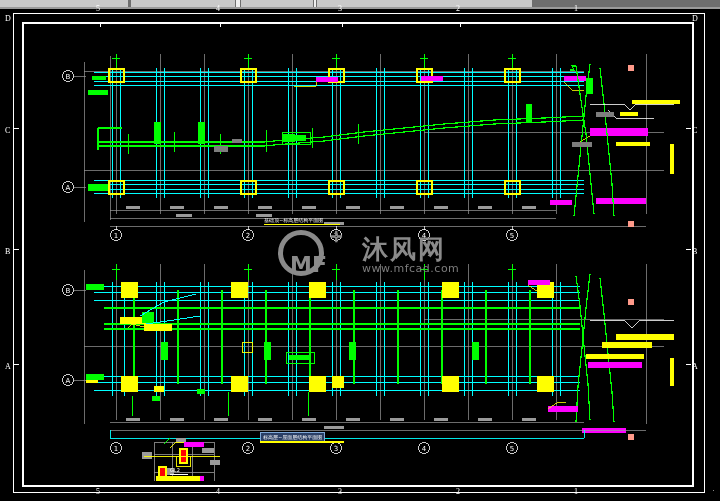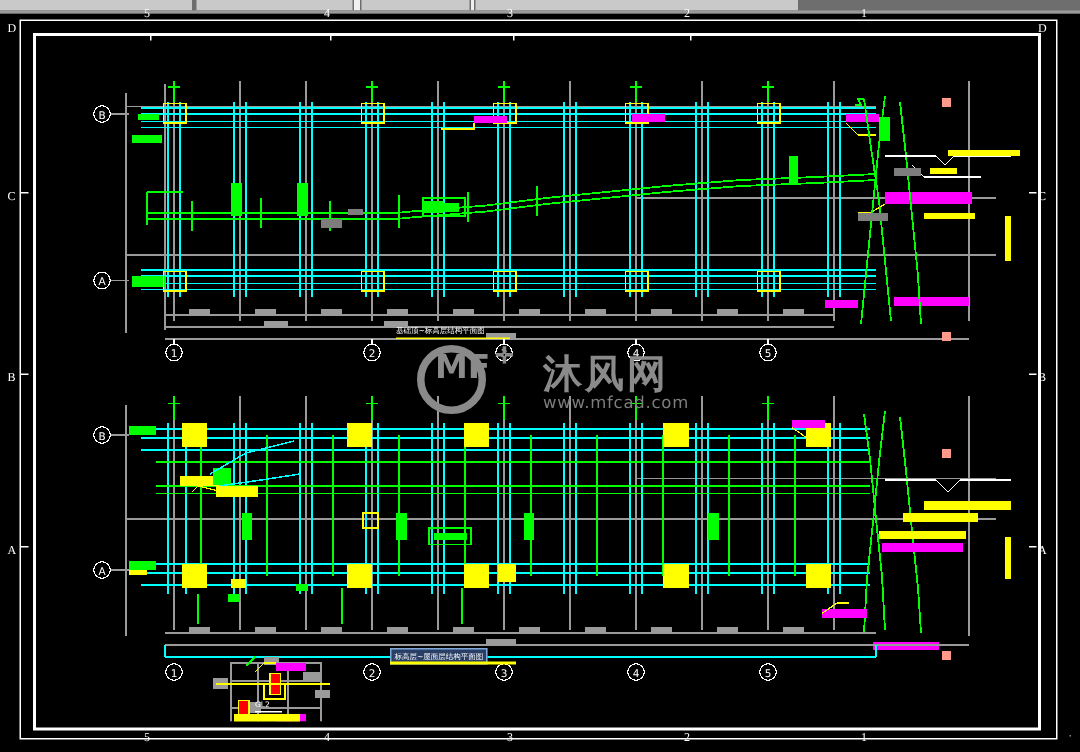--- a/index.html
+++ b/index.html
@@ -34,21 +34,21 @@
   svg.dwg{position:absolute;left:0;top:0;}
 
   
   .wm{position:absolute;left:278px;top:230px;width:220px;height:48px;pointer-events:none;}
   .wm .wmtxt{position:absolute;left:84px;top:2px;color:#8a8a8a;font-size:26px;font-weight:bold;
      font-family:"DejaVu Sans",sans-serif;letter-spacing:2px;}
   .wm .wmurl{position:absolute;left:84px;top:32px;color:#7d7d7d;font-size:11px;
      font-family:"DejaVu Sans",sans-serif;letter-spacing:.5px;}
   .wm .wmcirc{position:absolute;left:0;top:0;width:46px;height:46px;border-radius:50%;
      border:5px solid #8a8a8a;box-sizing:border-box;}
-  .wm .wmmf{position:absolute;left:12px;top:3px;color:#8a8a8a;font-size:22px;font-weight:bold;
+  .wm .wmmf{position:absolute;left:12px;top:22px;color:#8a8a8a;font-size:22px;font-weight:bold;
      font-family:"DejaVu Sans",sans-serif;}
   .wm .wmplus{position:absolute;left:52px;top:-2px;color:#8a8a8a;font-size:15px;font-weight:bold;}
 
   
   .caption{position:absolute;color:#ffffff;font-size:5px;white-space:nowrap;
      font-family:"DejaVu Sans",sans-serif;}
   .caption .ul{display:block;height:1px;background:#ffff00;margin-top:1px;}
   .sel-caption{position:absolute;background:#2a3f66;border:1px solid #7fa8d8;color:#ffffff;
      font-size:5px;padding:1px 2px;white-space:nowrap;font-family:"DejaVu Sans",sans-serif;}
   .sel-ul{position:absolute;height:2px;background:#ffff00;}

